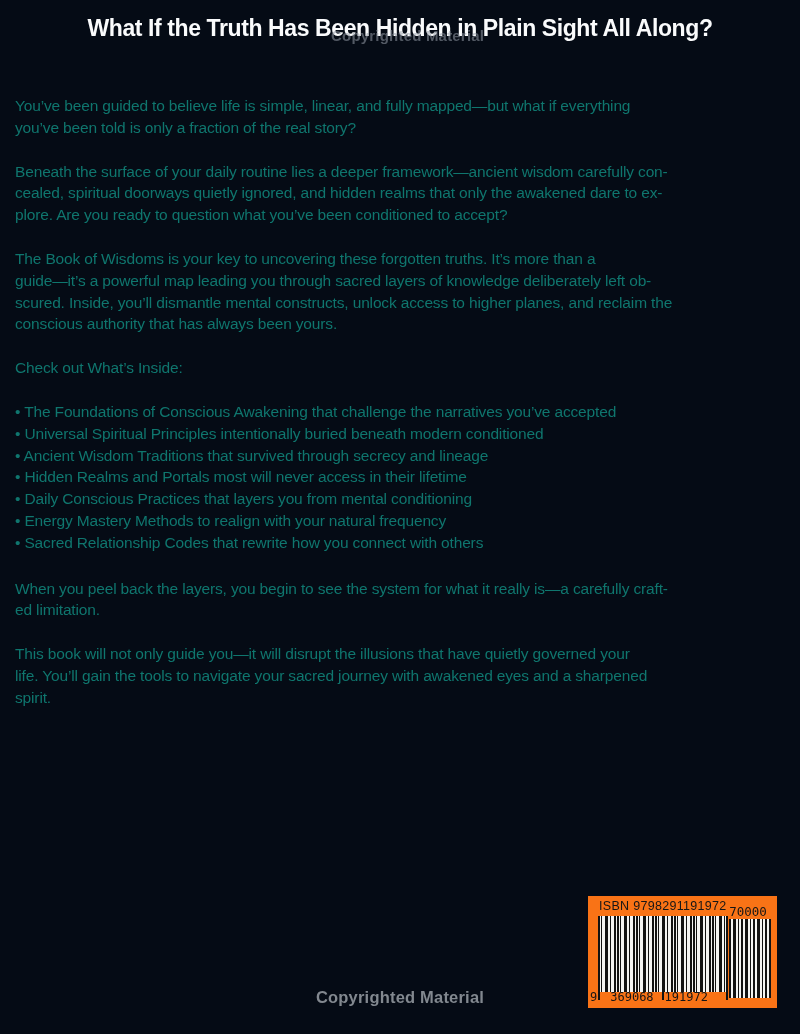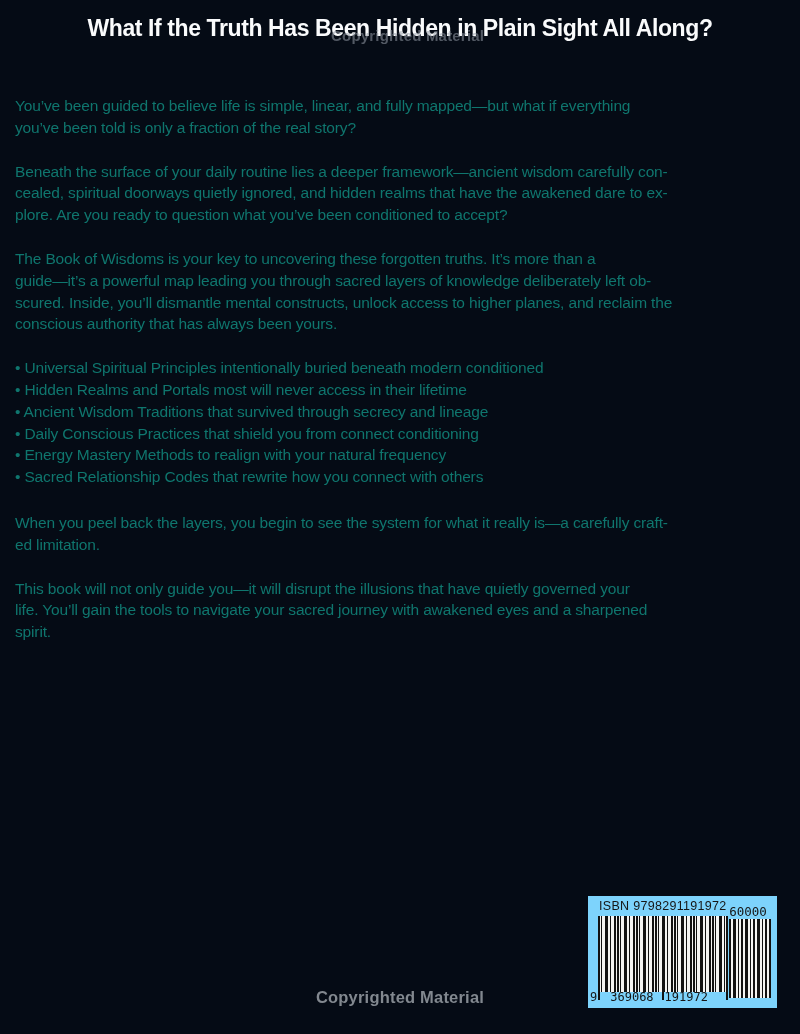--- a/index.html
+++ b/index.html
@@ -77,21 +77,21 @@
     line-height: 21.8px;
   }
 
   
   .barcode-box {
     position: absolute;
     left: 588px;
     top: 896px;
     width: 189px;
     height: 112px;
-    background: #7dd3fc;
+    background: #f97316;
     z-index: 2;
   }
   .isbn-label {
     position: absolute;
     top: 3px;
     left: 11px;
     font-size: 12.5px;
     font-weight: 400;
     color: #161616;
     letter-spacing: 0.3px;
@@ -154,32 +154,34 @@
 <body>
 
 <h1 class="headline">What If the Truth Has Been Hidden in Plain Sight All Along?</h1>
 
 <div class="watermark-top">Copyrighted Material</div>
 
 <div class="content">
   <p class="first">You’ve been guided to believe life is simple, linear, and fully mapped—but what if everything
 you’ve been told is only a fraction of the real story?</p>
   <p>Beneath the surface of your daily routine lies a deeper framework—ancient wisdom carefully con-
-cealed, spiritual doorways quietly ignored, and hidden realms that have the awakened dare to ex-
+cealed, spiritual doorways quietly ignored, and hidden realms that only the awakened dare to ex-
 plore. Are you ready to question what you’ve been conditioned to accept?</p>
   <p>The Book of Wisdoms is your key to uncovering these forgotten truths. It’s more than a
 guide—it’s a powerful map leading you through sacred layers of knowledge deliberately left ob-
 scured. Inside, you’ll dismantle mental constructs, unlock access to higher planes, and reclaim the
 conscious authority that has always been yours.</p>
 
+  <p class="whats-inside-heading">Check out What’s Inside:</p>
   <ul class="whats-inside-list">
+    <li>• The Foundations of Conscious Awakening that challenge the narratives you’ve accepted</li>
     <li>• Universal Spiritual Principles intentionally buried beneath modern conditioned</li>
+    <li>• Ancient Wisdom Traditions that survived through secrecy and lineage</li>
     <li>• Hidden Realms and Portals most will never access in their lifetime</li>
-    <li>• Ancient Wisdom Traditions that survived through secrecy and lineage</li>
-    <li>• Daily Conscious Practices that shield you from connect conditioning</li>
+    <li>• Daily Conscious Practices that layers you from mental conditioning</li>
     <li>• Energy Mastery Methods to realign with your natural frequency</li>
     <li>• Sacred Relationship Codes that rewrite how you connect with others</li>
   </ul>
 
   <p>When you peel back the layers, you begin to see the system for what it really is—a carefully craft-
 ed limitation.</p>
   <p>This book will not only guide you—it will disrupt the illusions that have quietly governed your
 life. You’ll gain the tools to navigate your sacred journey with awakened eyes and a sharpened
 spirit.</p>
 </div>
@@ -191,17 +193,17 @@
   <div class="guard g1"></div>
   <div class="guard g2"></div>
   <div class="guard g3"></div>
 
   <div class="main-digits">
     <span class="d0">9</span>
     <span class="d1">369068</span>
     <span class="d2">191972</span>
   </div>
 
-  <span class="price-code-label">60000</span>
+  <span class="price-code-label">70000</span>
   <div class="supp-bars"></div>
 </div>
 
 <div class="watermark-bottom">Copyrighted Material</div>
 
 </body></html>

